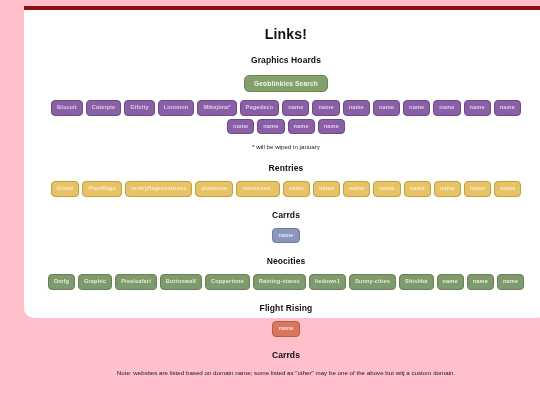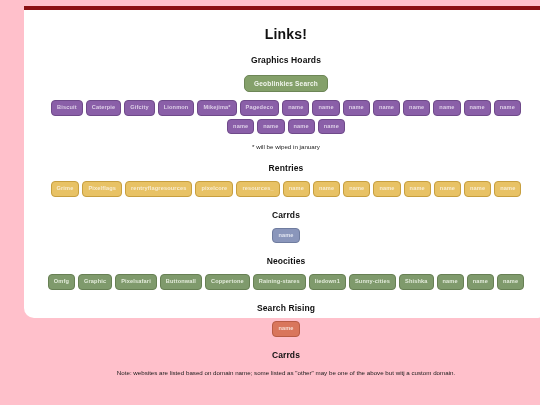--- a/index.html
+++ b/index.html
@@ -180,21 +180,21 @@
       <span class="tag sage">Coppertone</span>
       <span class="tag sage">Raining-stares</span>
       <span class="tag sage">liedown1</span>
       <span class="tag sage">Sunny-cities</span>
       <span class="tag sage">Shishka</span>
       <span class="tag sage">name</span>
       <span class="tag sage">name</span>
       <span class="tag sage">name</span>
     </div>
 
-  <h2 class="section-title">Search Rising</h2>
+  <h2 class="section-title">Flight Rising</h2>
   <div class="tag-row" id="row-flight-rising">
       <span class="tag coral">name</span>
     </div>
 
   <h2 class="section-title">Carrds</h2>
   <div class="note">Note: websites are listed based on domain name; some listed as "other" may be one of the above but witj a custom domain.</div>
 
 </div>
 
 </body></html>

